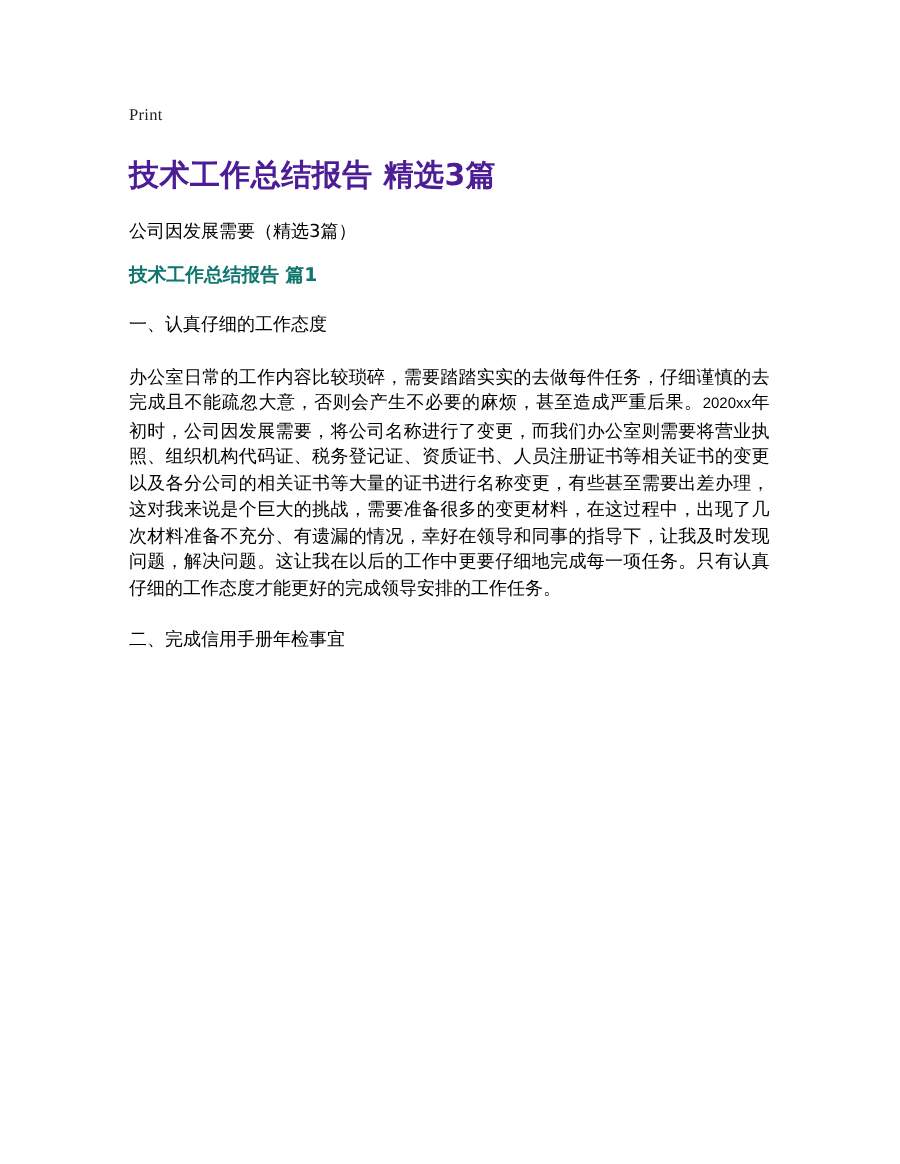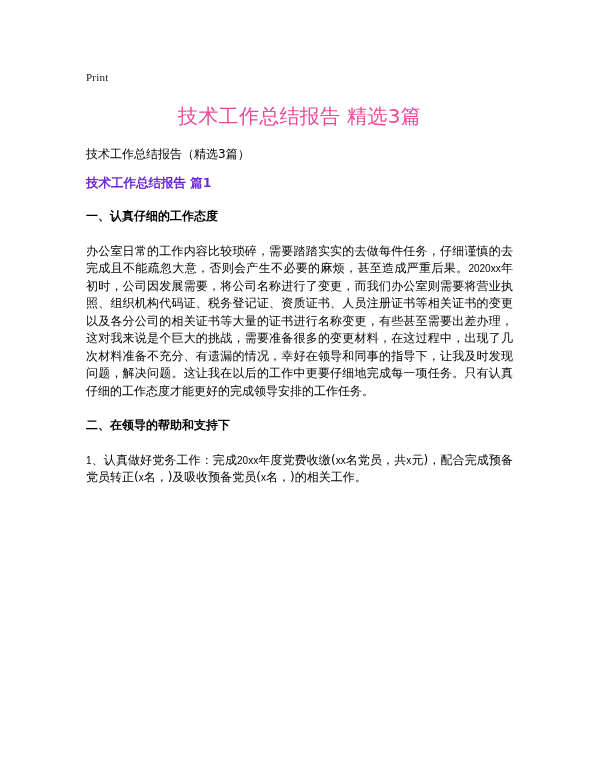--- a/index.html
+++ b/index.html
@@ -32,73 +32,70 @@
     line-height: 11px;
     color: #222222;
     padding-top: 72px;
     display: block;
     text-decoration: none;
     letter-spacing: 0.2px;
   }
   .doc-title {
     font-size: 20px;
     line-height: 26px;
-    font-weight: 400;
-    text-align: center;
+    font-weight: 700;
     margin: 20px 0 0 0;
     letter-spacing: 0.3px;
-    color: #ec4899;
+    color: #4c1d95;
   }
   .doc-subtitle {
     font-size: 12px;
     line-height: 17px;
     margin: 17px 0 0 0;
     color: #000000;
     font-weight: 400;
   }
   .doc-heading2 {
     font-size: 12.5px;
     line-height: 17px;
     font-weight: bold;
     margin: 11px 0 17px 0;
-    color: #6d28d9;
+    color: #0f766e;
   }
   .para {
     font-size: 12px;
     line-height: 17.5px;
     margin: 17px 0 0 0;
     color: #000000;
     text-align: justify;
     text-justify: inter-character;
     word-break: break-all;
   }
   .para.section-head {
     text-align: left;
-    font-weight: bold;
   }
   .lat {
     font-family: "Liberation Sans", sans-serif;
     font-size: 10px;
   }
 </style>
 </head>
 <body>
 
 <div class="page">
   <div class="content">
 
     <a href="#" class="print-link">Print</a>
 
     <h1 class="doc-title">技术工作总结报告 精选3篇</h1>
 
-    <div class="doc-subtitle">技术工作总结报告（精选3篇）</div>
+    <div class="doc-subtitle">公司因发展需要（精选3篇）</div>
 
     <div class="doc-heading2">技术工作总结报告 篇1</div>
 
     <div id="paragraph-list">
         <p class="para section-head">一、认真仔细的工作态度</p>
         <p class="para">办公室日常的工作内容比较琐碎，需要踏踏实实的去做每件任务，仔细谨慎的去完成且不能疏忽大意，否则会产生不必要的麻烦，甚至造成严重后果。<span class="lat">2020xx</span>年初时，公司因发展需要，将公司名称进行了变更，而我们办公室则需要将营业执照、组织机构代码证、税务登记证、资质证书、人员注册证书等相关证书的变更以及各分公司的相关证书等大量的证书进行名称变更，有些甚至需要出差办理，这对我来说是个巨大的挑战，需要准备很多的变更材料，在这过程中，出现了几次材料准备不充分、有遗漏的情况，幸好在领导和同事的指导下，让我及时发现问题，解决问题。这让我在以后的工作中更要仔细地完成每一项任务。只有认真仔细的工作态度才能更好的完成领导安排的工作任务。</p>
-        <p class="para section-head">二、在领导的帮助和支持下</p>
-        <p class="para"><span class="lat">1</span>、认真做好党务工作：完成<span class="lat">20xx</span>年度党费收缴(<span class="lat">xx</span>名党员，共<span class="lat">x</span>元)，配合完成预备党员转正(<span class="lat">x</span>名，)及吸收预备党员(<span class="lat">x</span>名，)的相关工作。</p>
+        <p class="para section-head">二、完成信用手册年检事宜</p>
       </div>
 
   </div>
 </div>
 
 </body></html>

